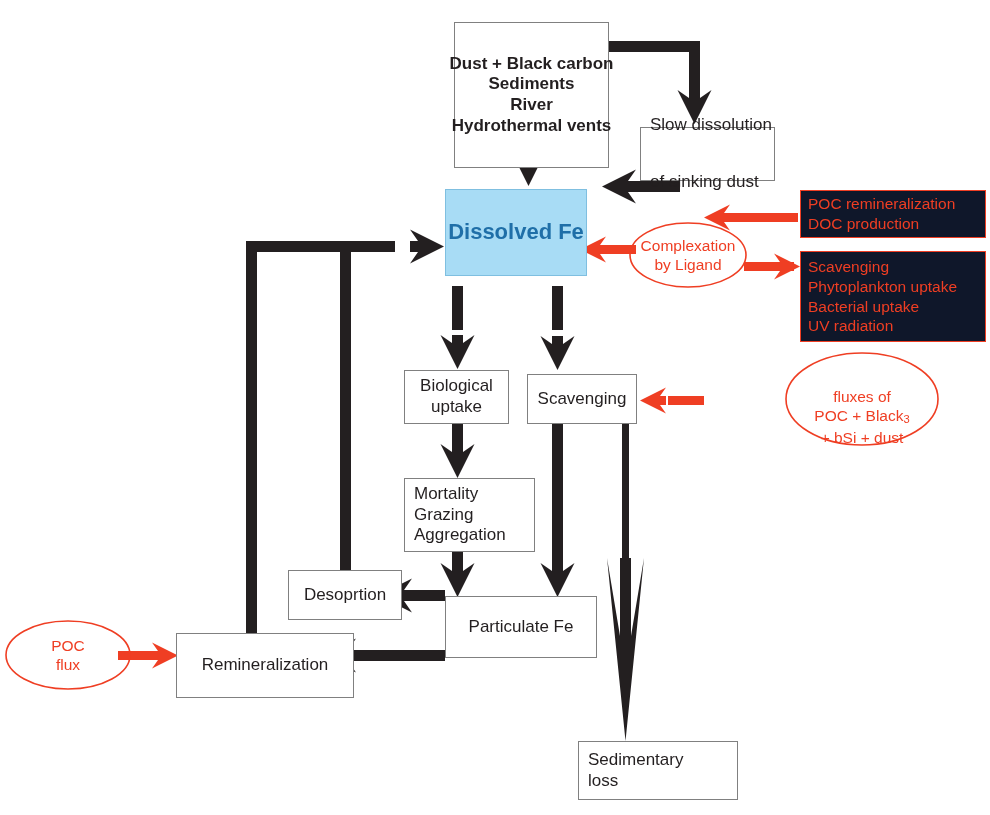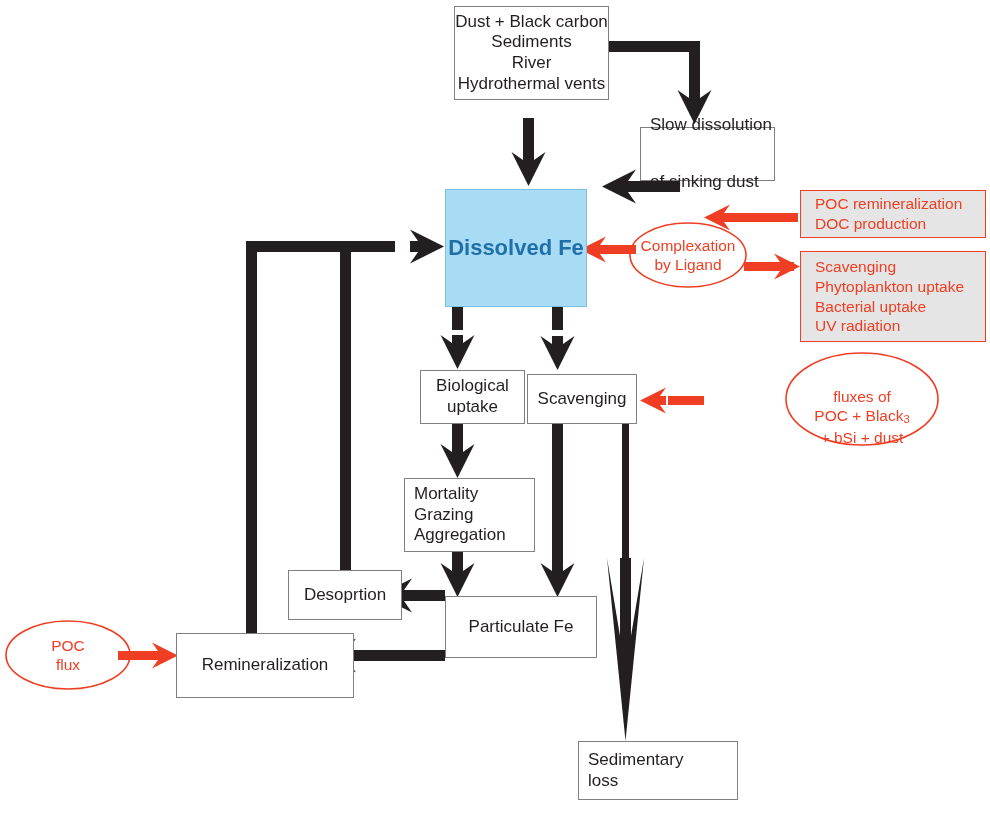--- a/index.html
+++ b/index.html
@@ -43,30 +43,30 @@
     border: 1.5px solid #7fbfe0;
     color: #1f6fa8;
     font-weight: bold;
     font-size: 22px;
   }
 
   .red-box {
     position: absolute;
     box-sizing: border-box;
     border: 1.5px solid #ef3e23;
-    background: #e5e5e5;
+    background: #0f172a;
     color: #ef3e23;
     font-size: 15.5px;
     line-height: 1.28;
     display: flex;
     flex-direction: column;
     justify-content: center;
     align-items: flex-start;
     text-align: left;
-    padding-left: 14px;
+    padding-left: 7px;
     z-index: 5;
   }
   .red-box .ln { display: block; white-space: nowrap; }
 
   .ellipse-label {
     position: absolute;
     box-sizing: border-box;
     color: #ef3e23;
     font-size: 15.5px;
     line-height: 1.25;
@@ -191,37 +191,37 @@
   <g>
     <rect x="118" y="651" width="42" height="9" fill="#ef3e23"></rect>
     <use href="#ah-right-red" x="178" y="655.5"></use>
   </g>
 
   <ellipse cx="688" cy="255" rx="58" ry="32" fill="none" stroke="#ef3e23" stroke-width="1.6"></ellipse>
   <ellipse cx="862" cy="399" rx="76" ry="46" fill="none" stroke="#ef3e23" stroke-width="1.6"></ellipse>
   <ellipse cx="68" cy="655" rx="62" ry="34" fill="none" stroke="#ef3e23" stroke-width="1.6"></ellipse>
 </svg>
 
-<div class="node-box center" style="left:454px; top:6px; width:155px; height:94px;">
+<div class="node-box center" style="left:454px; top:22px; width:155px; height:146px;font-weight:bold;">
   <span class="ln">Dust + Black carbon</span>
   <span class="ln">Sediments</span>
   <span class="ln">River</span>
   <span class="ln">Hydrothermal vents</span>
 </div>
 
 <div class="node-box left" style="left:640px; top:127px; width:135px; height:54px;gap:36px;">
   <span class="ln">Slow dissolution</span>
   <span class="ln">of sinking dust</span>
 </div>
 
-<div class="node-box center dissolved" style="left:445px; top:189px; width:142px; height:118px;">
+<div class="node-box center dissolved" style="left:445px; top:189px; width:142px; height:87px;">
   <span class="ln">Dissolved Fe</span>
 </div>
 
-<div class="node-box center" style="left:404px; top:370px; width:105px; height:54px;margin-left:16px;">
+<div class="node-box center" style="left:404px; top:370px; width:105px; height:54px;">
   <span class="ln">Biological</span>
   <span class="ln">uptake</span>
 </div>
 
 <div class="node-box center" style="left:527px; top:374px; width:110px; height:50px;">
   <span class="ln">Scavenging</span>
 </div>
 
 <div class="node-box left" style="left:404px; top:478px; width:131px; height:74px;">
   <span class="ln">Mortality</span>

